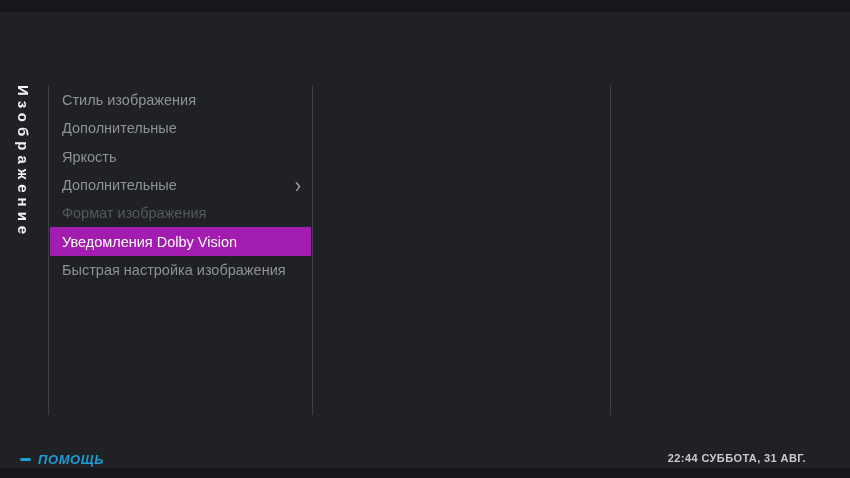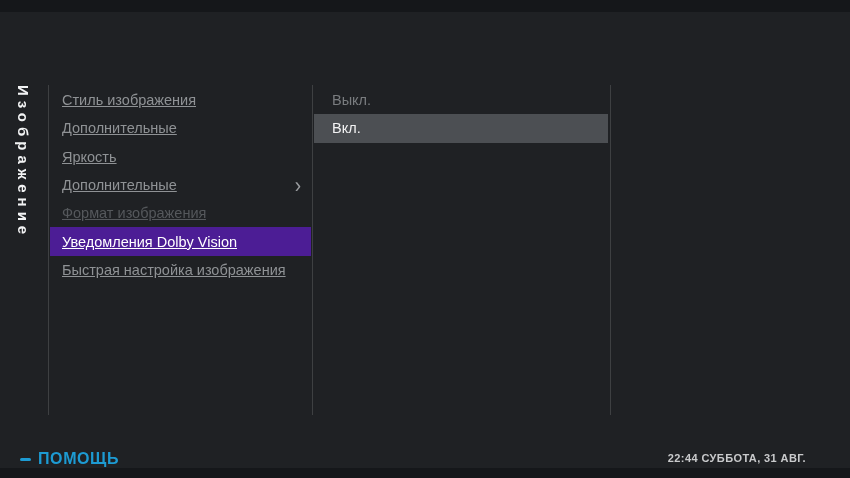--- a/index.html
+++ b/index.html
@@ -29,44 +29,44 @@
   .vsep.s1{left:48px;}
   .vsep.s2{left:312px;}
   .vsep.s3{left:610px;}
 
   .menu{position:absolute;left:50px;top:86px;width:261px;}
   .menu-item{
     height:28.3px;display:flex;align-items:center;justify-content:space-between;
     padding:0 10px 0 12px;box-sizing:border-box;
     font-size:14.5px;color:#8f9295;white-space:nowrap;overflow:hidden;
   }
-  .menu-item .lbl{overflow:hidden;white-space:nowrap;text-decoration:underline;}
+  .menu-item .lbl{overflow:hidden;white-space:nowrap;}
   .menu-item.disabled{color:#55585c;}
-  .menu-item.selected{background:#4c1d95;color:#ffffff;}
+  .menu-item.selected{background:#a21caf;color:#ffffff;}
   .chev{font-size:19px;line-height:1;color:#9a9da0;margin-left:6px;transform:scaleY(1.15);}
 
   .options{position:absolute;left:314px;top:86px;width:294px;}
   .option-item{
     height:28.3px;display:flex;align-items:center;
     padding:0 10px 0 18px;box-sizing:border-box;
     font-size:14.5px;color:#797c7f;white-space:nowrap;
   }
   .option-item.selected{background:#4c4f53;color:#f2f2f3;}
 
   .description{
     position:absolute;left:620px;top:87px;width:211px;
     font-size:11px;font-weight:bold;line-height:13.4px;color:#eaebec;
   }
 
   .footer-help{
     position:absolute;left:20px;top:452px;height:14px;
     display:flex;align-items:center;gap:7px;cursor:pointer;
   }
   .help-key{width:11px;height:3px;border-radius:1.5px;background:#1d9bd3;}
-  .help-label{font-size:16px;font-weight:bold;letter-spacing:.6px;color:#1d9bd3;}
+  .help-label{font-size:13px;font-weight:bold;letter-spacing:.6px;color:#1d9bd3;font-style:italic;}
 
   .clock{
     position:absolute;right:44px;top:452px;
     font-size:11px;font-weight:bold;letter-spacing:.4px;color:#c9cacc;
   }
 </style>
 </head>
 <body>
 
 <div style="position:absolute;inset:0;">
@@ -99,28 +99,20 @@
       <span class="lbl">Формат изображения</span>
     </div>
     <div class="menu-item selected">
       <span class="lbl">Уведомления Dolby Vision</span>
     </div>
     <div class="menu-item">
       <span class="lbl">Быстрая настройка изображения</span>
     </div>
   </div>
 
-  <div class="options">
-    <div class="option-item">
-      <span>Выкл.</span>
-    </div>
-    <div class="option-item selected">
-      <span>Вкл.</span>
-    </div>
-  </div>
 
 
   <div class="footer-help">
     <span class="help-key"></span>
     <span class="help-label">ПОМОЩЬ</span>
   </div>
 
   <div class="clock">22:44 СУББОТА, 31 АВГ.</div>
 
 </div>

